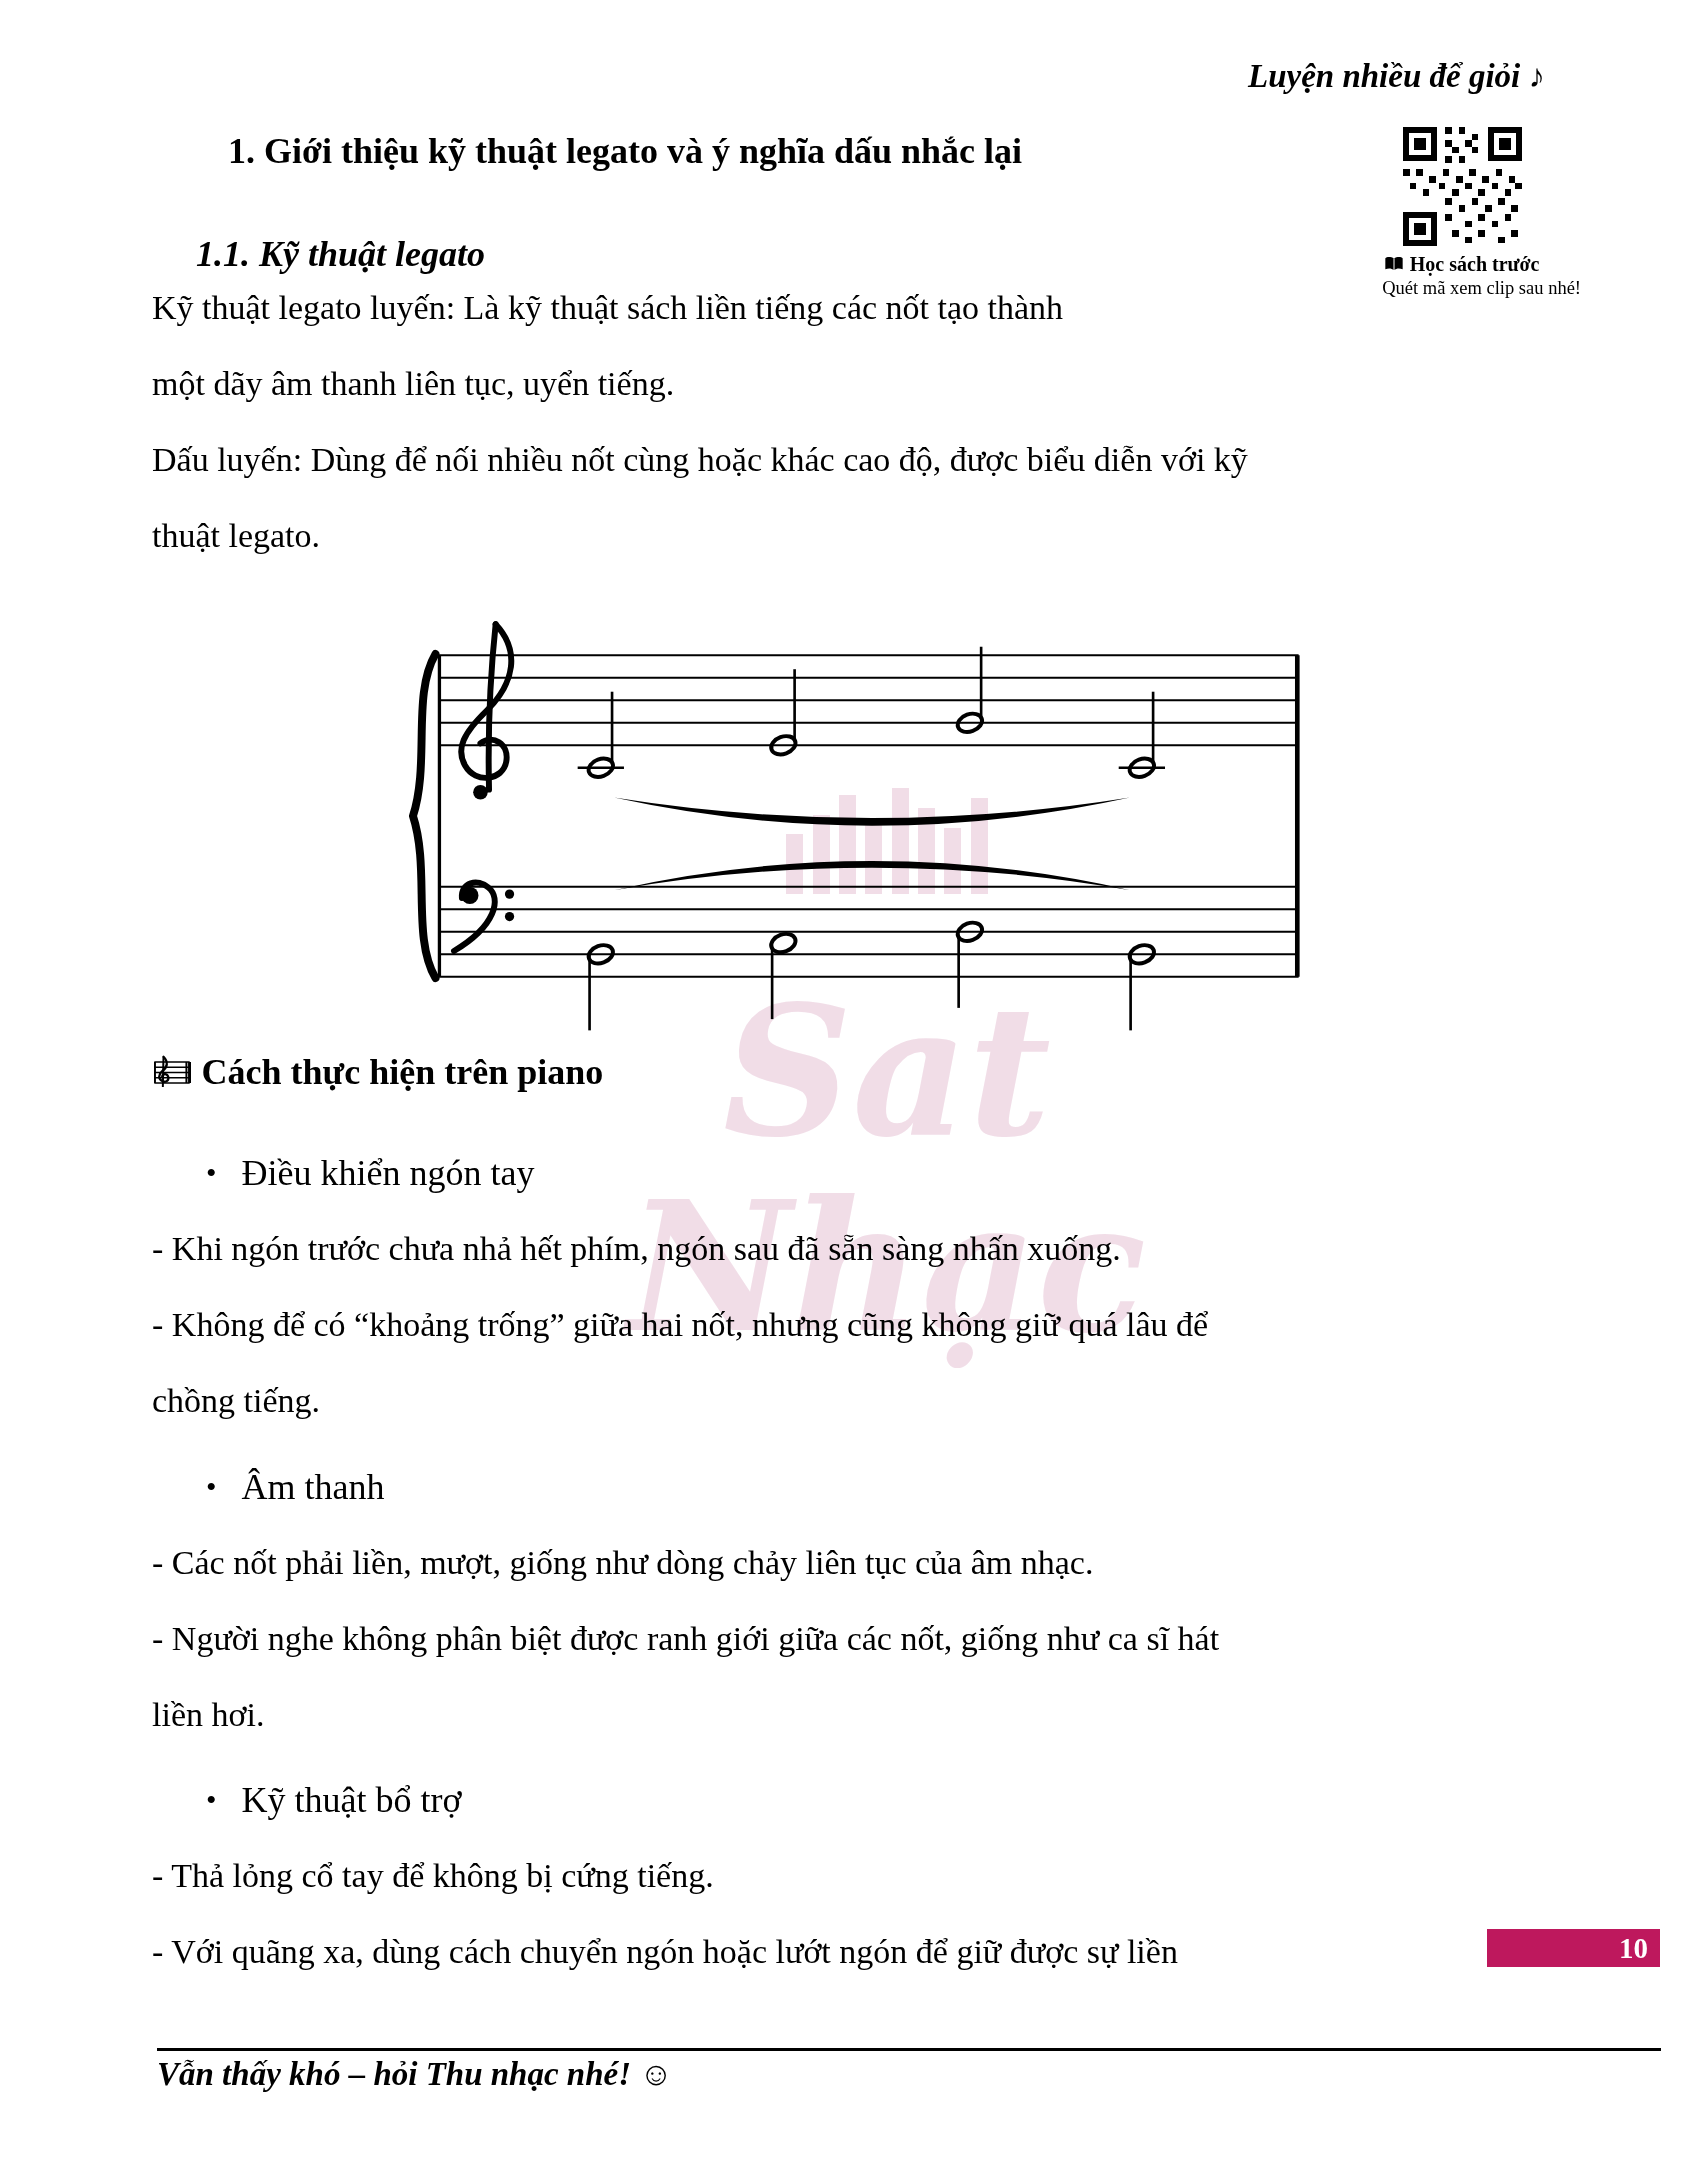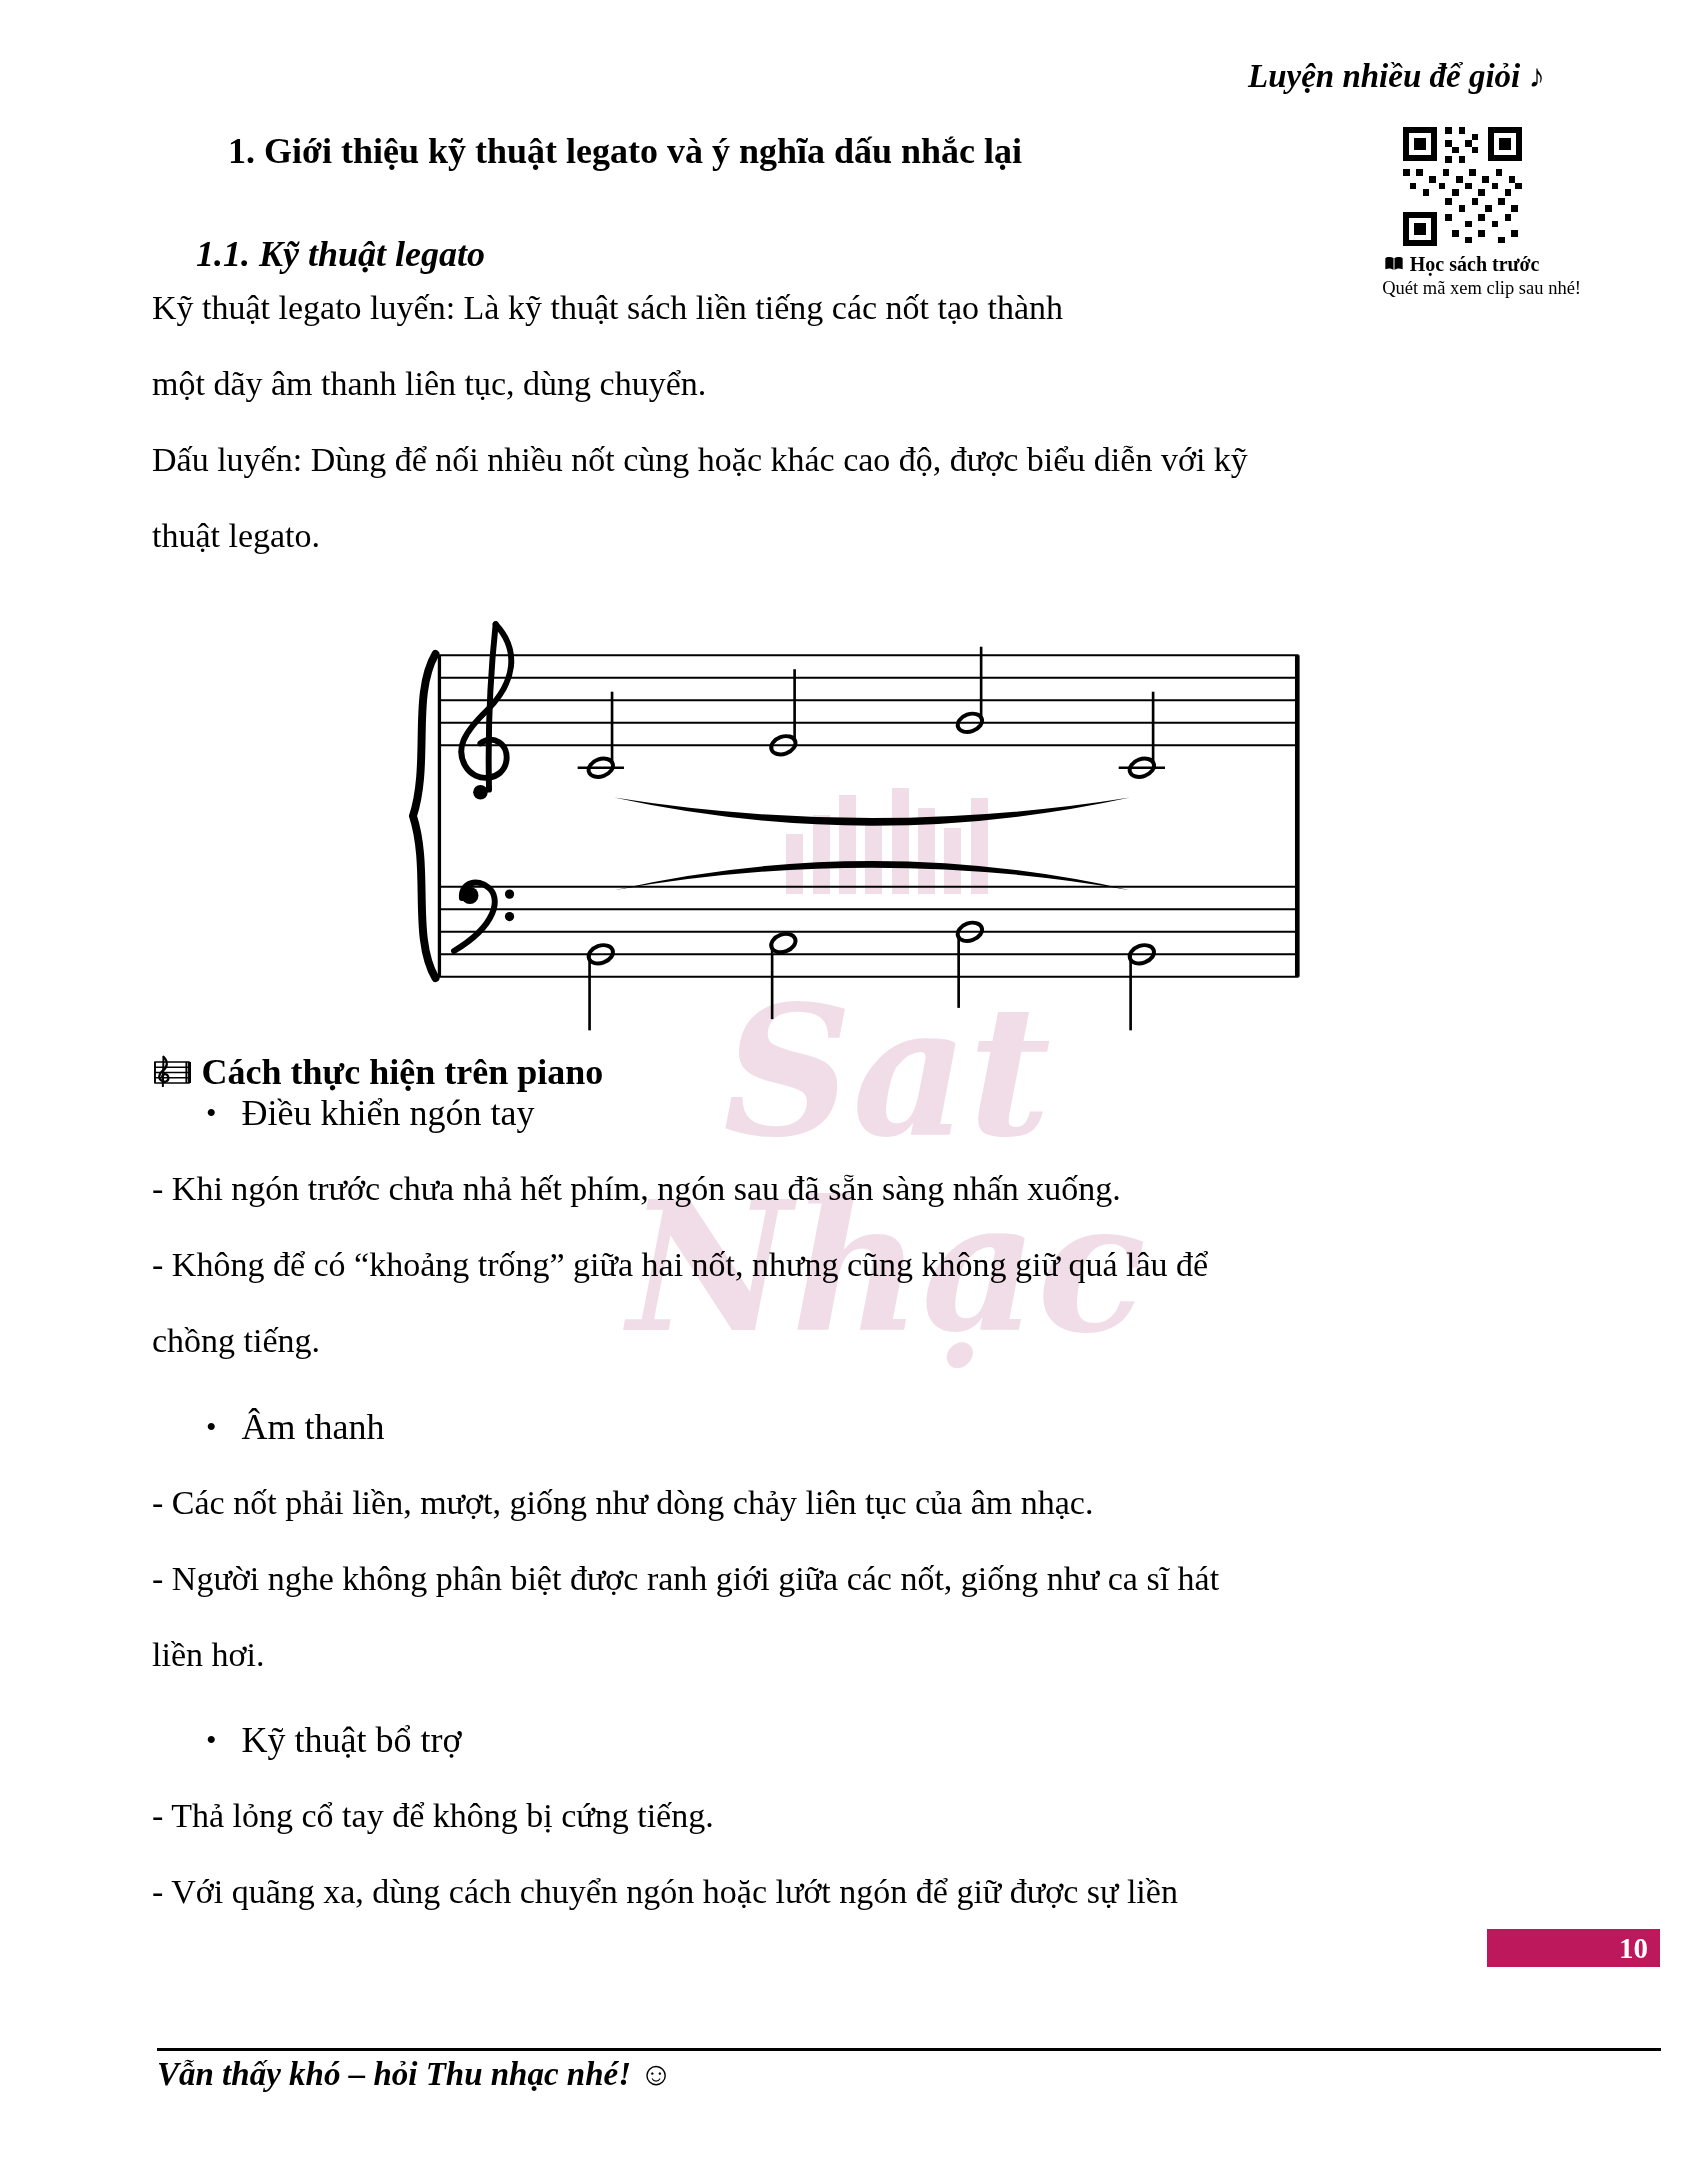--- a/index.html
+++ b/index.html
@@ -39,21 +39,21 @@
   .intro{position:absolute;top:270px;left:152px;}
   .line{height:76px;line-height:76px;font-size:34px;white-space:nowrap;}
   
   .staff-wrap{position:absolute;left:409px;top:599px;z-index:1;}
   
   .piano-heading{
     position:absolute;top:1051px;left:153px;height:42px;
     display:flex;align-items:center;gap:10.6px;
     font-size:36px;font-weight:bold;white-space:nowrap;
   }
-  .bullets{position:absolute;left:152px;top:1066px;}
+  .bullets{position:absolute;left:152px;top:1126px;}
   .b-label{
     height:76px;line-height:76px;font-size:36px;white-space:nowrap;
     margin-top:9.3px;display:flex;align-items:center;
   }
   .b-label .dot{margin-left:54px;margin-right:25px;font-size:30px;}
   .b-label .dot::before{content:"\2022";}
   
   .watermark{
     position:absolute;left:523px;top:761px;width:728px;height:662px;
     z-index:0;pointer-events:none;opacity:0.38;color:#dba8c2;
@@ -167,21 +167,21 @@
         </svg>
         <span>Học sách trước</span>
       </div>
       <div class="qr-cap2">Quét mã xem clip sau nhé!</div>
     </div>
 
     <div class="sec-heading">1.1. Kỹ thuật legato</div>
 
     <div class="intro">
       <div class="line">Kỹ thuật legato luyến: Là kỹ thuật sách liền tiếng các nốt tạo thành</div>
-      <div class="line">một dãy âm thanh liên tục, dùng chuyển.</div>
+      <div class="line">một dãy âm thanh liên tục, uyển tiếng.</div>
       <div class="line">Dấu luyến: Dùng để nối nhiều nốt cùng hoặc khác cao độ, được biểu diễn với kỹ</div>
       <div class="line">thuật legato.</div>
     </div>
 
     <div class="staff-wrap">
       <svg width="926" height="450" viewBox="0 0 1400 680">
 
         <path d="M 40 83 C 4 145 32 248 6 328 C 32 408 4 511 40 573" fill="none" stroke="#000" stroke-width="12" stroke-linecap="round"></path>
 
         <g stroke="#000" stroke-width="3">

